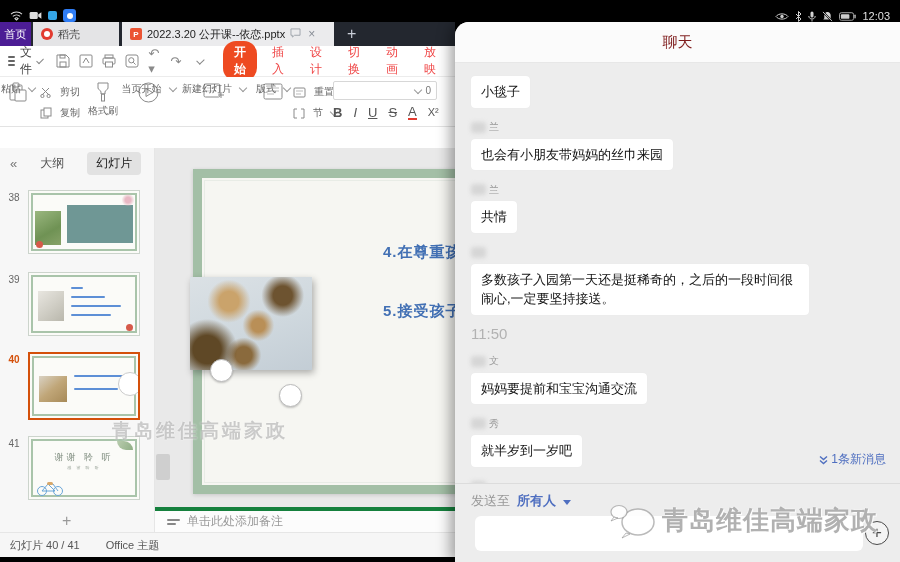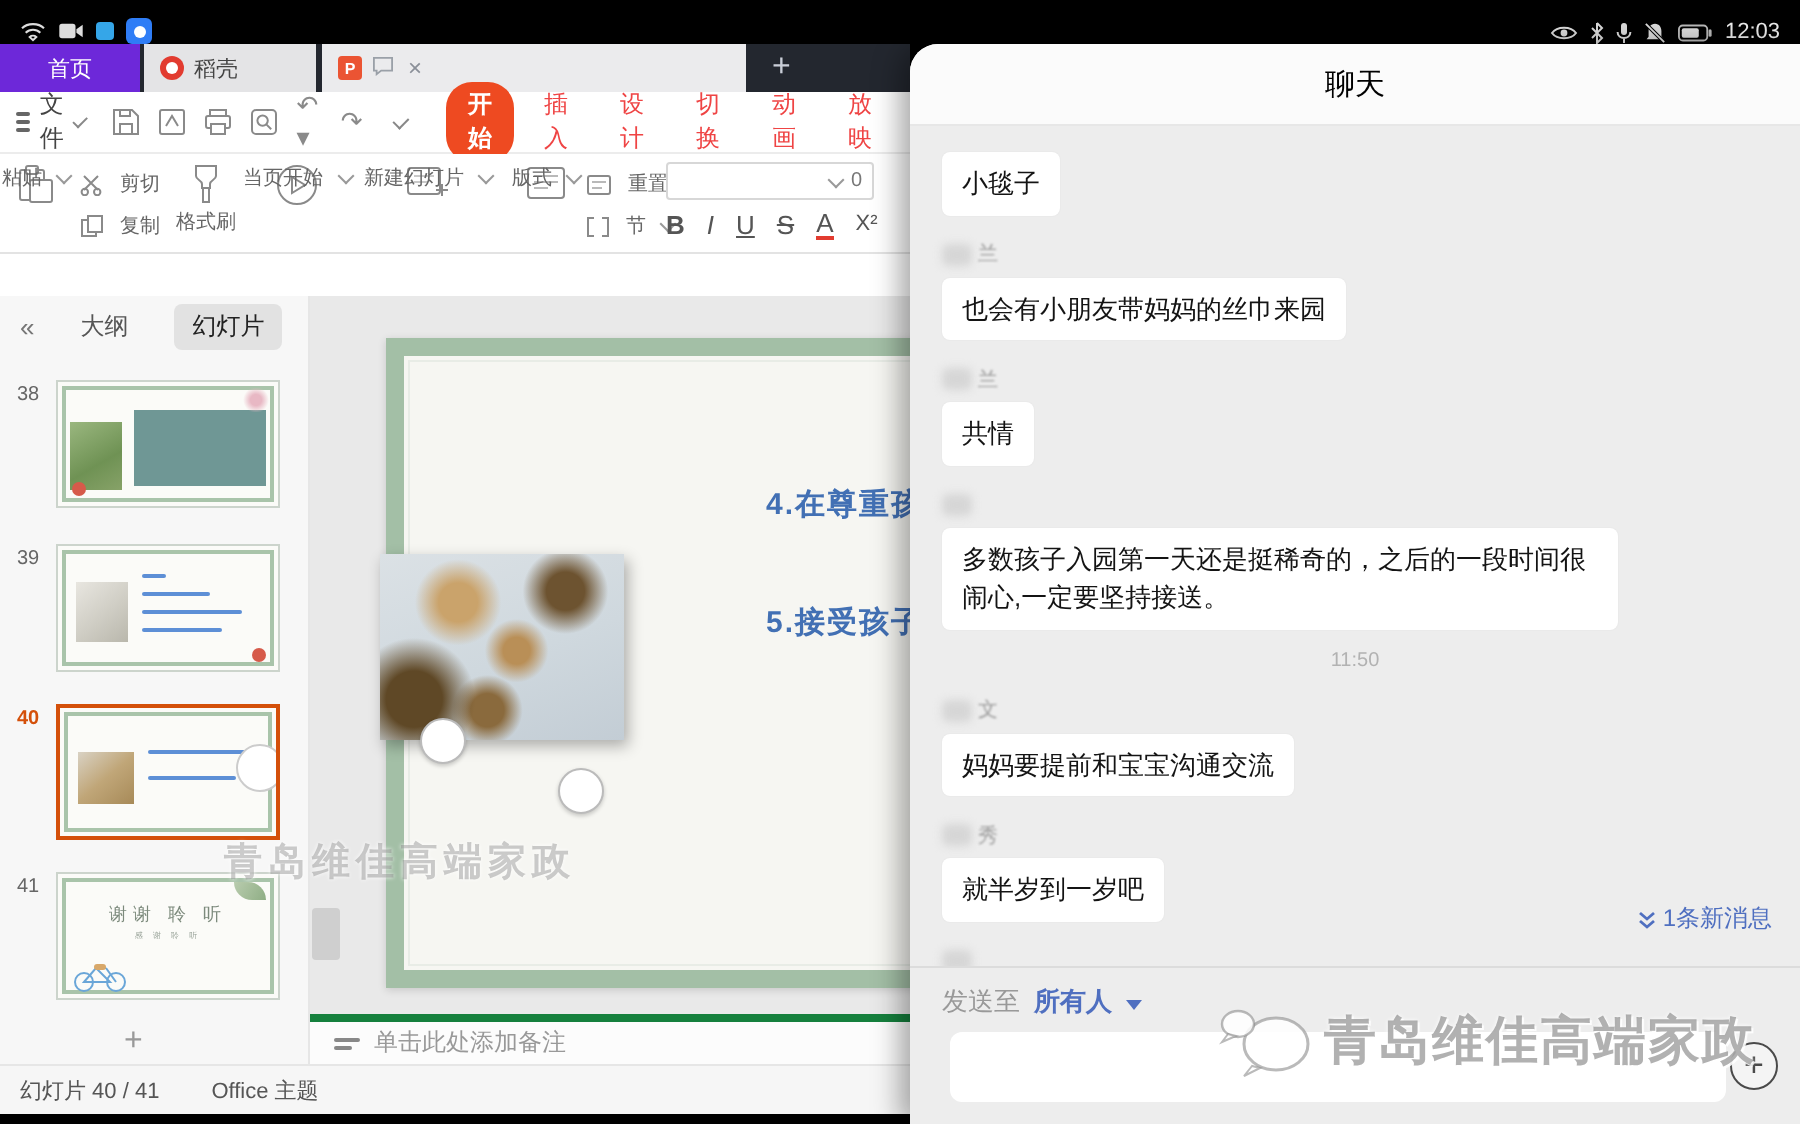--- a/index.html
+++ b/index.html
@@ -12,21 +12,21 @@
   .sysbar svg{display:block;}
   .sysbar .time{font-size:11px;color:#eee;}
   .appicon{width:13px;height:13px;border-radius:3px;background:#2f7df6;display:flex;align-items:center;justify-content:center;}
   .appicon::after{content:"";width:6px;height:6px;border-radius:50%;background:#fff;}
   .bluedot{width:9px;height:9px;border-radius:2px;background:#35a6e8;}
 
   
   .wps{position:absolute;left:0;top:22px;width:455px;height:513px;background:#fff;}
   .tabrow{height:24px;background:#23272f;display:flex;align-items:stretch;}
   .tab{display:flex;align-items:center;font-size:11px;padding:0 8px;box-sizing:border-box;white-space:nowrap;}
-  .tab-home{background:#6d28d9;color:#fff;width:70px;justify-content:center;}
+  .tab-home{background:#4c1d95;color:#fff;width:31px;justify-content:center;}
   .tab-docer{background:#e4e4e6;color:#444;margin-left:2px;width:86px;gap:5px;}
   .tab-doc{background:#ebebed;color:#222;margin-left:3px;width:212px;gap:5px;}
   .tab-doc .title{overflow:hidden;text-overflow:ellipsis;max-width:160px;}
   .docer-ico{width:12px;height:12px;border-radius:50%;background:#e23b30;position:relative;}
   .docer-ico::after{content:"";position:absolute;left:3px;top:3px;width:6px;height:6px;border-radius:50%;background:#fff;}
   .ppt-ico{width:12px;height:12px;border-radius:2px;background:#eb5433;color:#fff;font-size:8px;font-weight:bold;
            display:flex;align-items:center;justify-content:center;}
   .tabx{color:#8a8f98;font-size:12px;margin-left:2px;}
   .newtab{color:#c9ced8;font-size:16px;padding:0 13px;display:flex;align-items:center;}
 
@@ -96,28 +96,28 @@
   .nlines i{display:block;width:13px;height:2px;background:#888;margin:2px 0;border-radius:1px;}
   .nlines i:last-child{width:9px;}
   .dstatus{position:absolute;left:0;top:510px;width:455px;height:25px;background:#f6f6f6;border-top:1px solid #e6e6e6;
            display:flex;align-items:center;gap:26px;padding:0 10px;box-sizing:border-box;font-size:11px;color:#555;}
   .navbar{position:absolute;left:0;top:535px;width:455px;height:27px;background:#000;}
 
   
   .chat{position:absolute;left:455px;top:22px;width:445px;height:540px;background:#ededed;z-index:20;
         border-radius:14px 0 0 0;box-shadow:-5px 0 14px rgba(0,0,0,.35);}
   .chat-hd{height:40px;background:#fbfbfb;border-radius:14px 0 0 0;border-bottom:1px solid #e7e7e7;
-           display:flex;align-items:center;justify-content:center;font-size:15px;color:#000000;}
+           display:flex;align-items:center;justify-content:center;font-size:15px;color:#7f1d1d;}
   .chat-body{position:absolute;top:41px;left:0;right:0;bottom:78px;padding:7px 16px 0;overflow:hidden;box-sizing:border-box;}
   .sender{display:flex;align-items:center;gap:3px;margin:13px 0 5px;height:13px;}
   .sblob{width:15px;height:11px;background:#d6d6d6;border-radius:3px;filter:blur(2px);}
   .schar{font-size:10px;color:#9a9a9a;filter:blur(.6px);}
   .bubble{display:inline-block;background:#fff;border-radius:4px;padding:6px 10px;font-size:13px;color:#141414;
           max-width:318px;line-height:1.5;box-shadow:0 0 1px rgba(0,0,0,.06);}
-  .timeline{text-align:center;color:#b2b2b2;font-size:10px;margin:10px 0 0;}
+  .timeline{color:#b2b2b2;font-size:15px;margin:10px 0 0;}
   .chip{position:absolute;right:14px;bottom:94px;color:#4f6fc0;font-size:12px;display:flex;align-items:center;gap:3px;z-index:5;}
   .chat-ft{position:absolute;left:0;right:0;bottom:0;height:78px;border-top:1px solid #dcdcdc;}
   .sendto{display:flex;align-items:center;gap:7px;padding:8px 16px 0;font-size:13px;color:#999;}
   .sendto .aud{color:#4f6fc0;font-weight:bold;}
   .caretdn{width:0;height:0;border-left:4px solid transparent;border-right:4px solid transparent;border-top:5px solid #4f6fc0;margin-top:2px;}
   .chatinput{position:absolute;left:20px;bottom:11px;width:388px;height:35px;background:#fff;border-radius:6px;}
   .plusbtn{position:absolute;right:11px;bottom:17px;width:24px;height:24px;border:1.7px solid #4a4a4a;border-radius:50%;
            color:#4a4a4a;font-size:17px;line-height:22px;text-align:center;background:rgba(255,255,255,.4);box-sizing:border-box;}
 
   
@@ -199,20 +199,21 @@
     <div class="tabrow">
       <div class="tab tab-home">
         <span>首页</span>
       </div>
       <div class="tab tab-docer">
         <span class="docer-ico"></span>
         <span>稻壳</span>
       </div>
       <div class="tab tab-doc">
         <span class="ppt-ico">P</span>
+        <span class="title">2022.3.20 公开课--依恋.pptx</span>
         <span>
           <svg width="11" height="10" viewBox="0 0 12 11">
               <path d="M1 1 H11 V8 H5 L2.5 10 V8 H1 Z" stroke="#9aa0a8" fill="none"></path>
             </svg>
         </span>
         <span class="tabx">×</span>
       </div>
       <div class="newtab">+</div>
     </div>
 

